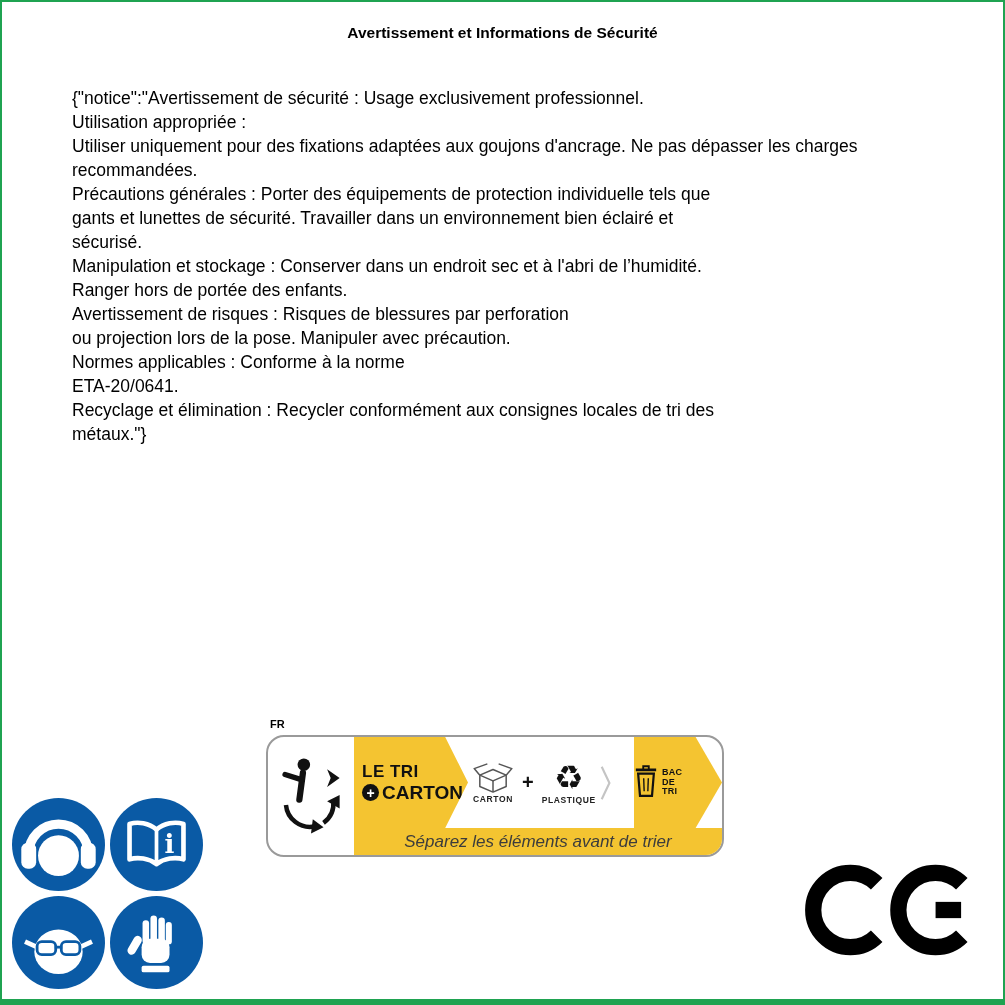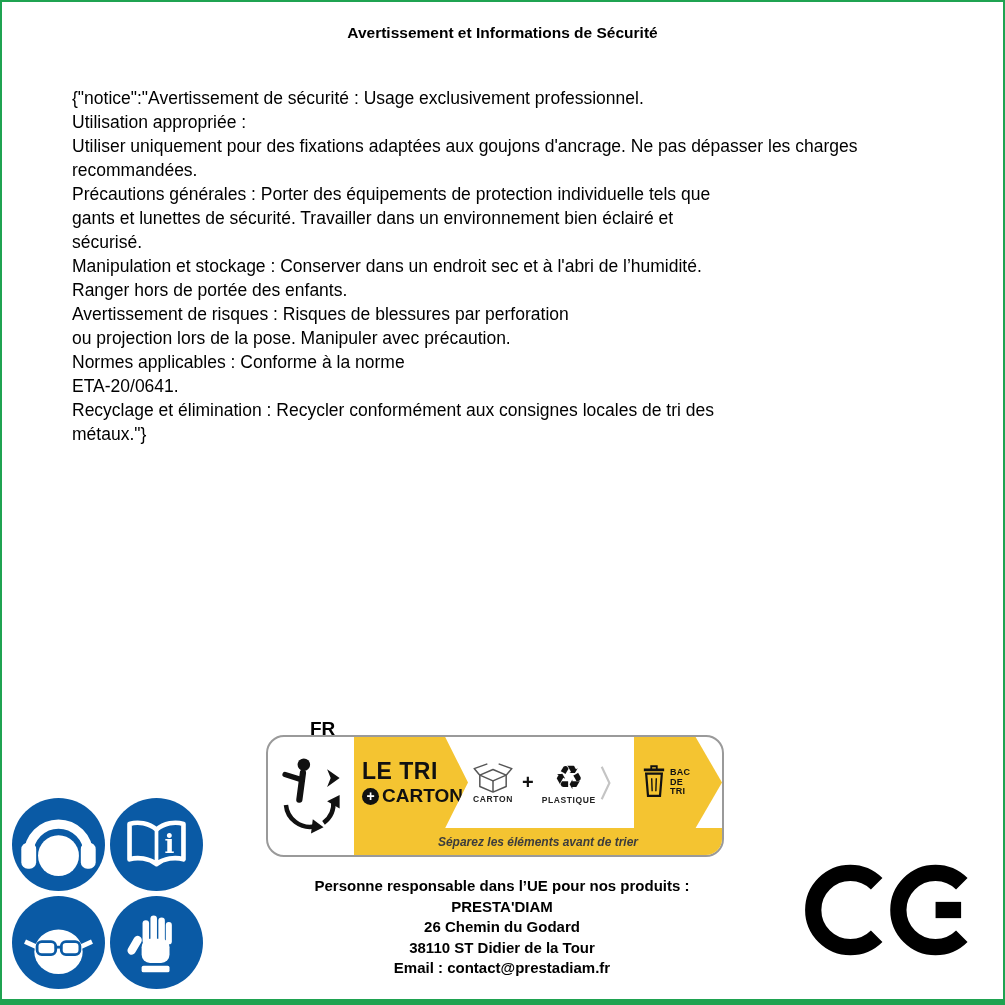--- a/index.html
+++ b/index.html
@@ -25,57 +25,57 @@
   }
 
   
   .safety-grid{
     position:absolute;left:10px;top:796px;
     display:grid;grid-template-columns:95px 95px;grid-template-rows:95px 95px;gap:3px;
   }
   .safety-grid svg{width:93px;height:93px;display:block;}
 
   
-  .fr-code{position:absolute;left:268px;top:716px;font-weight:bold;font-size:19px;margin-left:40px;}
+  .fr-code{position:absolute;left:268px;top:716px;font-weight:bold;font-size:11px;}
   .infotri-box{
     position:absolute;left:264px;top:733px;width:458px;height:122px;
     box-sizing:border-box;border:2px solid #9a9a9a;border-radius:18px;
     background:#fff;display:flex;overflow:hidden;
   }
   .triman-cell{width:86px;display:flex;align-items:center;justify-content:center;}
   .triman-cell svg{width:68px;height:86px;}
   .infotri-right{flex:1;display:flex;flex-direction:column;min-width:0;}
   .infotri-row{flex:1;display:flex;align-items:center;}
   .tri-arrow{
     height:100%;width:114px;flex:0 0 114px;background:#f4c431;
     clip-path:polygon(0 0,80% 0,100% 50%,80% 100%,0 100%);
     display:flex;flex-direction:column;align-items:flex-start;justify-content:center;
     padding-left:8px;box-sizing:border-box;
   }
-  .tri-line1{font-weight:bold;font-size:23px;letter-spacing:.5px;color:#111;}
+  .tri-line1{font-weight:bold;font-size:17px;letter-spacing:.5px;color:#111;}
   .tri-line2{display:flex;align-items:center;gap:3px;font-weight:bold;font-size:19px;color:#111;}
   .plus-circle{
     width:17px;height:17px;border-radius:50%;background:#111;color:#fff;
     display:flex;align-items:center;justify-content:center;font-size:14px;font-weight:bold;line-height:1;
   }
   .material{display:flex;flex-direction:column;align-items:center;justify-content:center;margin:0 4px;}
   .material .mat-label{font-size:8.5px;font-weight:bold;letter-spacing:.6px;color:#222;margin-top:0;}
   .material svg{display:block;}
   .recycle-glyph{font-size:33px;line-height:34px;color:#111;font-family:"DejaVu Sans",sans-serif;}
   .mat-plus{font-weight:bold;font-size:20px;margin:0 4px;color:#111;}
   .chevron-sep svg{display:block;}
   .bin-arrow{
     margin-left:auto;height:100%;width:88px;flex:0 0 88px;background:#f4c431;
     clip-path:polygon(0 0,70% 0,100% 50%,70% 100%,0 100%);
-    display:flex;align-items:center;gap:4px;padding-left:8px;box-sizing:border-box;
+    display:flex;align-items:center;gap:4px;padding-left:0;box-sizing:border-box;
   }
   .bin-text span{display:block;font-size:9px;font-weight:bold;line-height:9.5px;color:#111;letter-spacing:.3px;}
   .infotri-strip{
     height:27px;background:#f4c431;display:flex;align-items:center;justify-content:center;
-    font-style:italic;font-weight:bold;font-size:12px;color:#3c3c3c;
+    font-style:italic;font-weight:normal;font-size:17px;color:#3c3c3c;
   }
 
   
   .responsible{
     position:absolute;left:240px;top:874px;width:520px;
     text-align:center;font-weight:bold;font-size:15px;line-height:20.5px;
   }
 
   
   .ce-mark{position:absolute;left:802px;top:852px;}
@@ -212,27 +212,20 @@
             <span>BAC</span>
             <span>DE</span>
             <span>TRI</span>
           </div>
         </div>
       </div>
       <div class="infotri-strip">Séparez les éléments avant de trier</div>
     </div>
   </div>
 
-  <div class="responsible">
-    <div>Personne responsable dans l’UE pour nos produits :</div>
-    <div>PRESTA'DIAM</div>
-    <div>26 Chemin du Godard</div>
-    <div>38110 ST Didier de la Tour</div>
-    <div>Email : contact@prestadiam.fr</div>
-  </div>
 
   <div class="ce-mark">
     <svg viewBox="0 0 230 130">
       <g stroke="#000" stroke-width="21" fill="none">
         <path d="M 93.9 31.1 A 48 48 0 1 0 93.9 98.9"></path>
         <path d="M 203.9 31.1 A 48 48 0 1 0 203.9 98.9"></path>
         <path d="M 170 65 H 203"></path>
       </g>
     </svg>
   </div>

